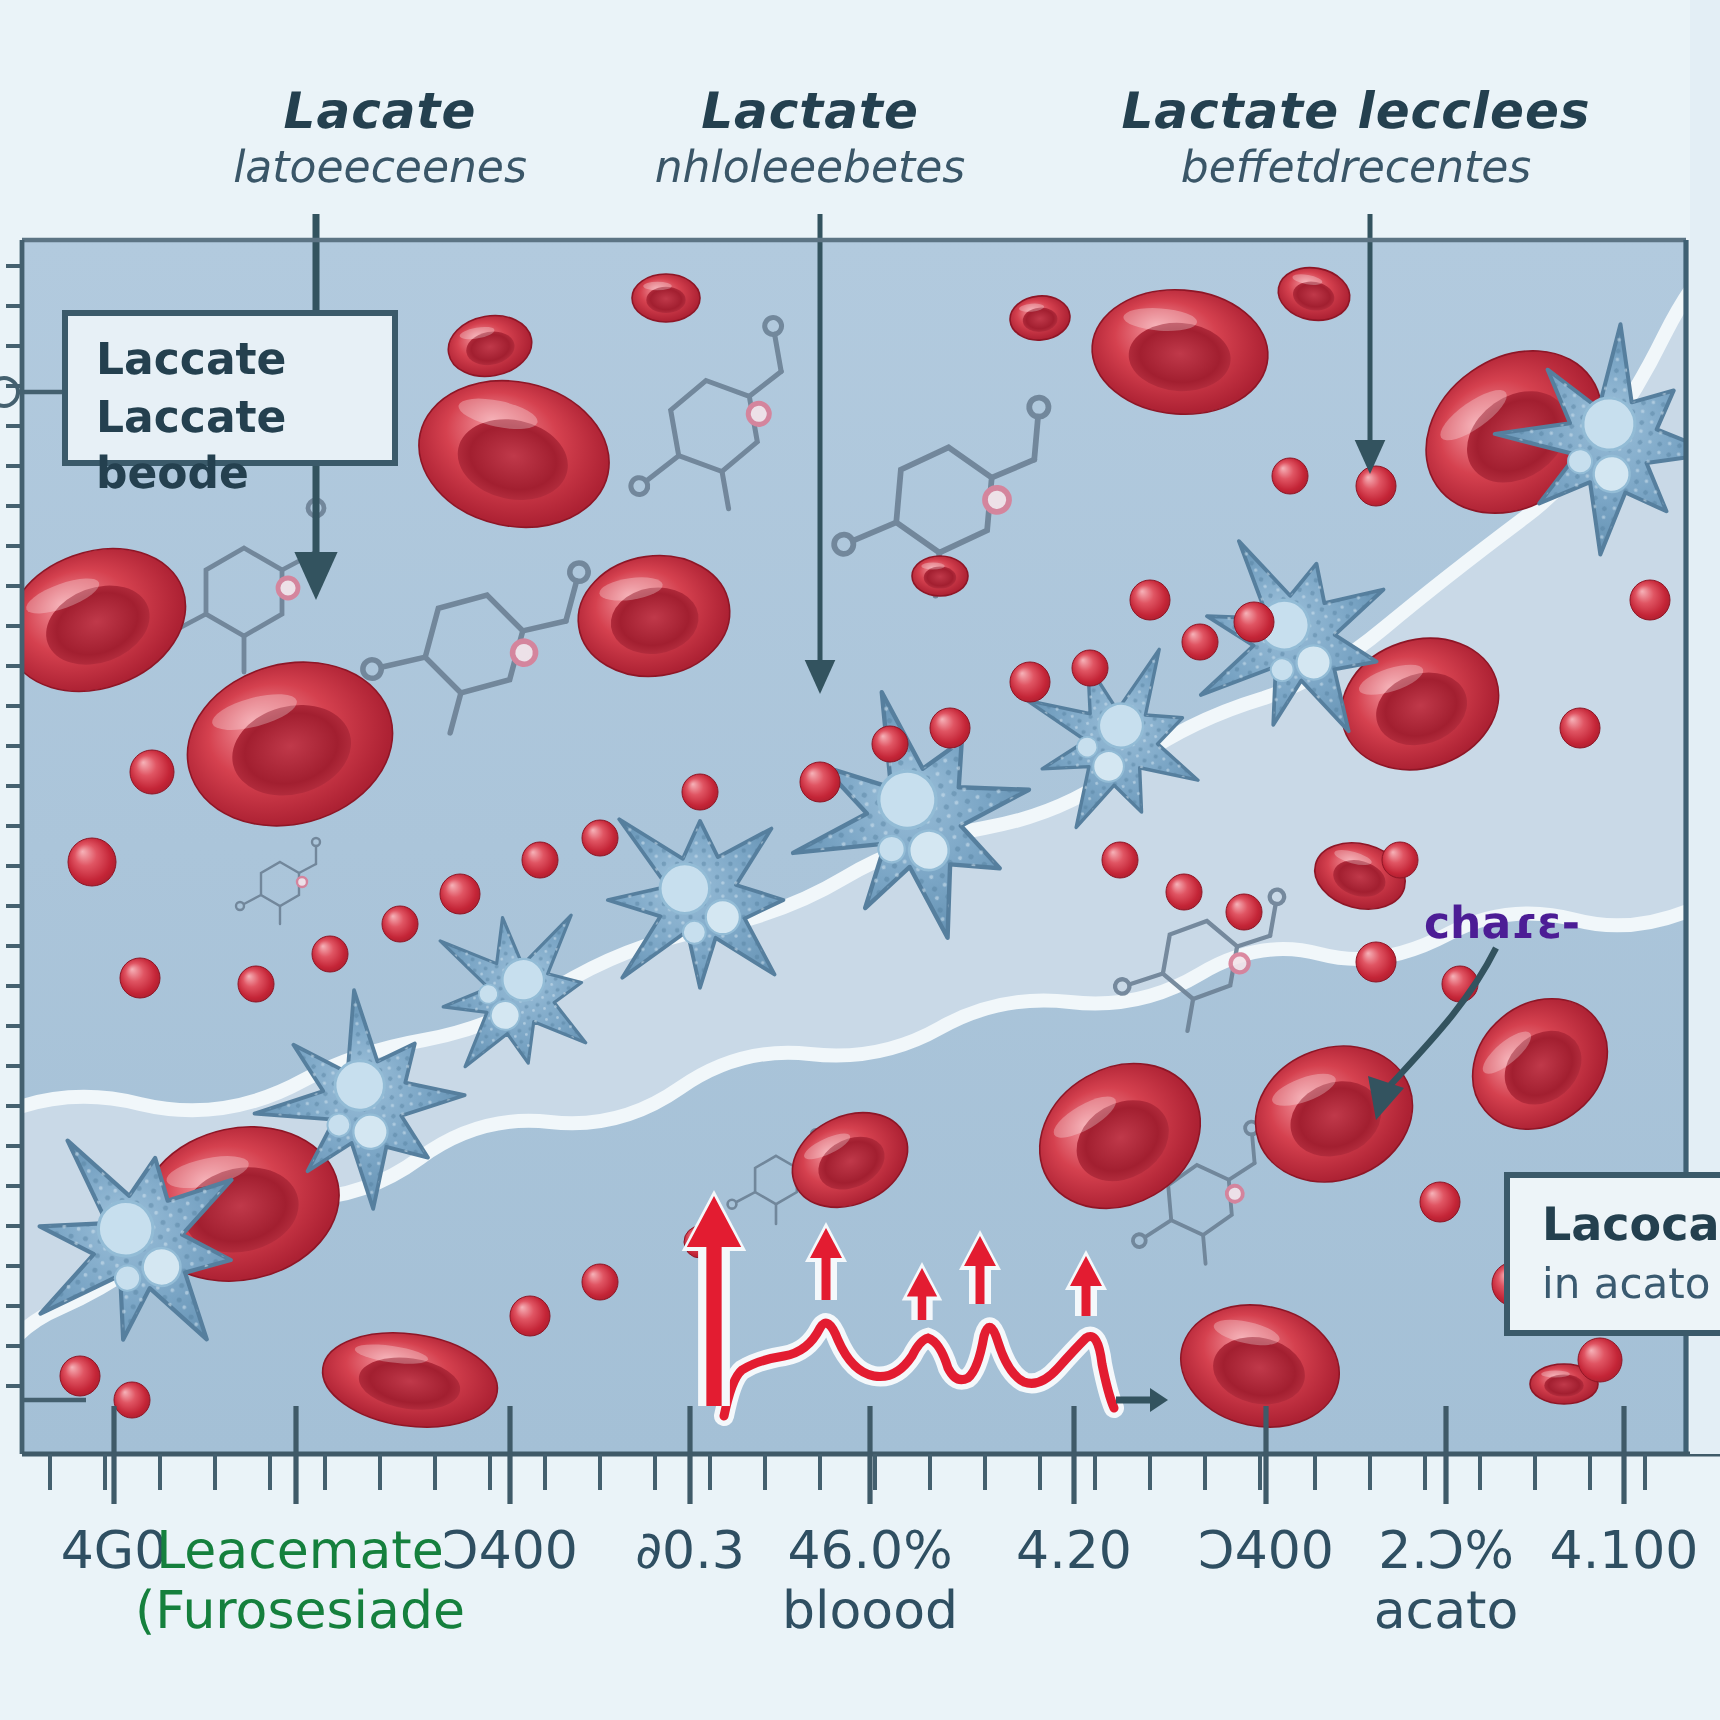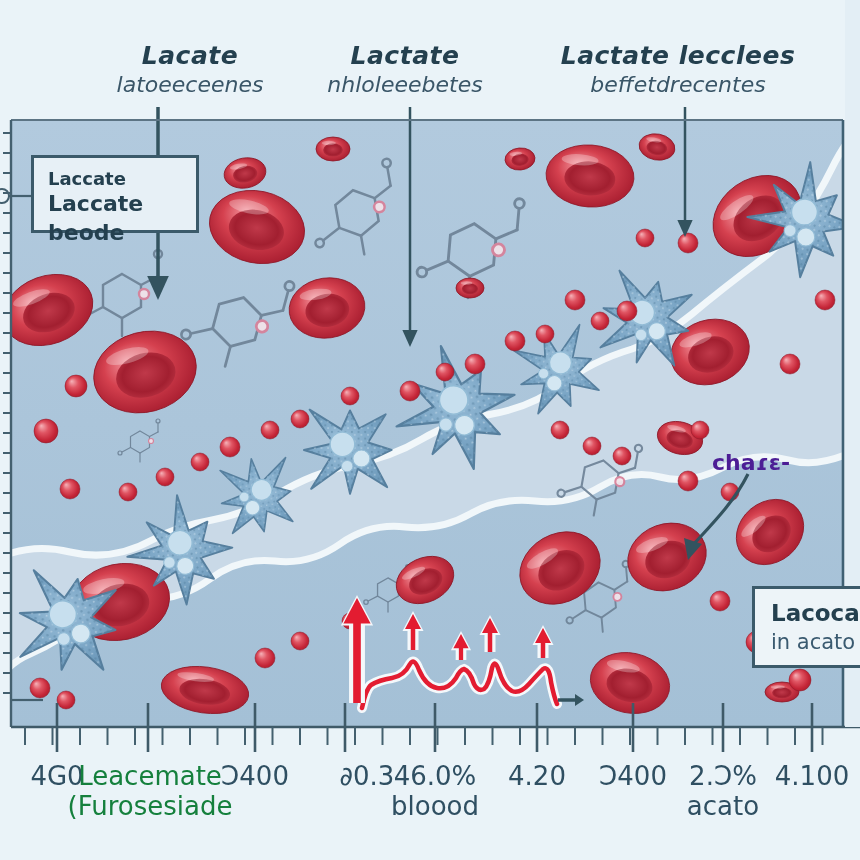--- a/index.html
+++ b/index.html
@@ -11,21 +11,21 @@
   }
   #scene{position:absolute;left:0;top:0;}
   .txt{position:absolute;white-space:nowrap;}
   .top-label{transform:translateX(-50%);text-align:center;line-height:1.25;font-style:italic;}
   .top-label .t1{font-size:25px;font-weight:bold;color:#24404f;letter-spacing:.5px;}
   .top-label .t2{font-size:22px;color:#3a5668;}
   .callout-box{
     position:absolute;background:#e7f0f6;border:3px solid #3b5a6a;
     box-sizing:border-box;line-height:1.3;
   }
-  .callout-box .b1{font-size:18px;font-weight:bold;}
+  .callout-box .b1{font-size:22px;font-weight:bold;}
   .callout-box .b2{font-size:22px;font-weight:bold;}
   #box-right .b1{font-size:23px;font-weight:bold;}
   #box-right .b2{font-size:21px;font-weight:normal;color:#3a5a70;}
   #chart-callout{font-size:22px;font-weight:bold;color:#4c1d95;}
   .axis-label{
     position:absolute;transform:translateX(-50%);text-align:center;
     font-size:26px;color:#2f4f62;line-height:1.15;
   }
   .axis-label.bold{font-weight:normal;color:#15803d;}
 </style>
@@ -482,19 +482,19 @@
   <div class="b1">Lacocate</div>
   <div class="b2">in acato l.</div>
 </div>
 
 <div id="chart-callout" class="txt" style="left:712px;top:450px;">chaɾɛ-</div>
 
 <div id="axis-labels">
     <div class="axis-label" style="left: 57px; top: 762px;">4G0</div>
     <div class="axis-label bold" style="left: 150px; top: 762px;">Leacemate<div>(Furosesiade</div></div>
     <div class="axis-label" style="left: 255px; top: 762px;">Ɔ400</div>
-    <div class="axis-label" style="left: 345px; top: 762px; margin-left: 22px;">∂0.3</div>
+    <div class="axis-label" style="left: 345px; top: 762px;">∂0.3</div>
     <div class="axis-label" style="left: 435px; top: 762px;">46.0%<div>bloood</div></div>
     <div class="axis-label" style="left: 537px; top: 762px;">4.20</div>
     <div class="axis-label" style="left: 633px; top: 762px;">Ɔ400</div>
     <div class="axis-label" style="left: 723px; top: 762px;">2.Ɔ%<div>acato</div></div>
     <div class="axis-label" style="left: 812px; top: 762px;">4.100</div>
   </div>
 
 </body></html>

